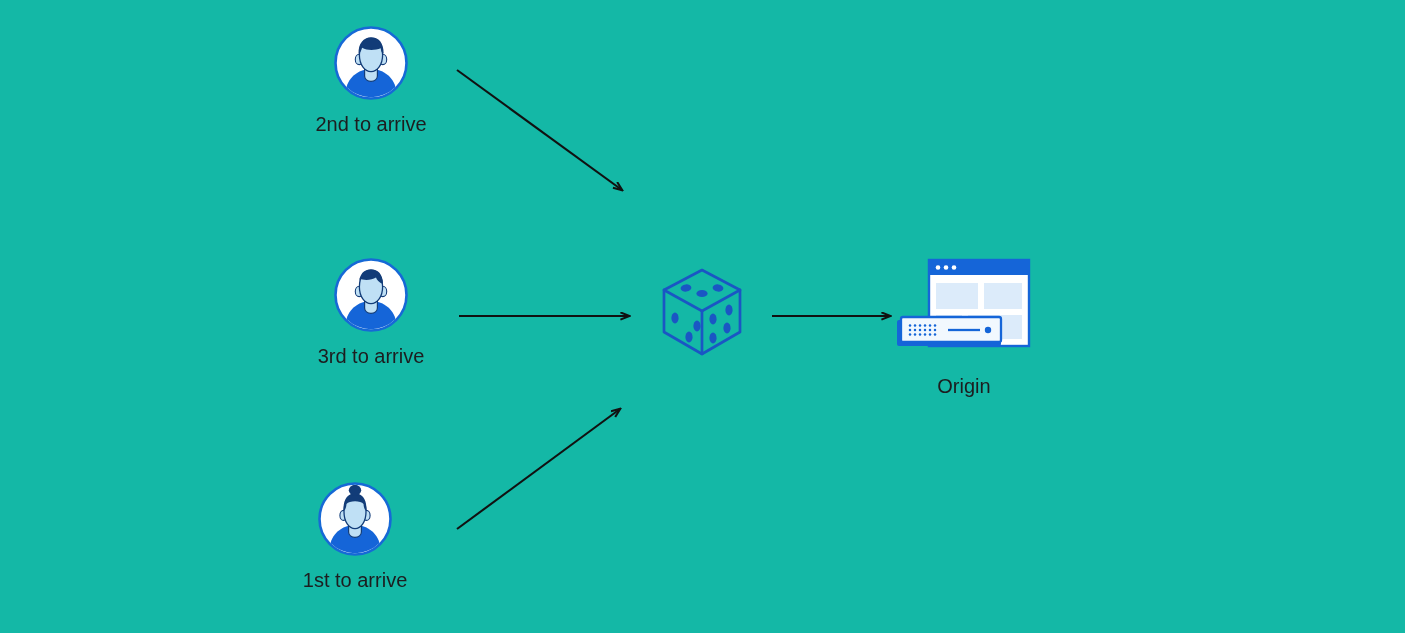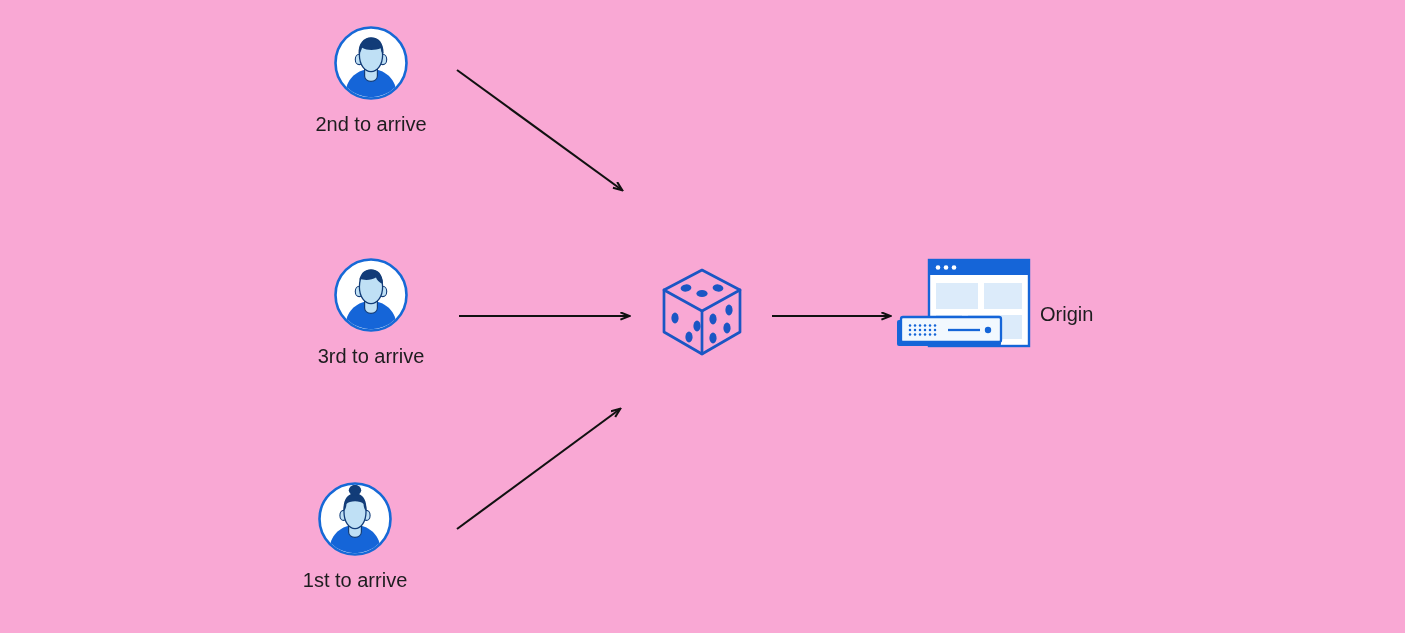--- a/index.html
+++ b/index.html
@@ -7,21 +7,21 @@
     padding: 0;
     background: #ffffff;
   }
   body {
     font-family: "Liberation Sans", sans-serif;
   }
   #canvas {
     position: relative;
     width: 1405px;
     height: 633px;
-    background: #f9a8d4;
+    background: #14b8a6;
     overflow: hidden;
   }
   .node {
     position: absolute;
     display: flex;
     flex-direction: column;
     align-items: center;
   }
   .avatar-wrap {
     width: 76px;
@@ -49,21 +49,21 @@
     top: 266px;
     width: 88px;
     height: 92px;
   }
   .origin-node {
     position: absolute;
     left: 888px;
     top: 255px;
     width: 152px;
     display: flex;
-    flex-direction: row;
+    flex-direction: column;
     align-items: center;
   }
   .origin-graphic {
     width: 152px;
     height: 110px;
     position: relative;
   }
   .origin-label {
     font-size: 20px;
     line-height: 26px;

